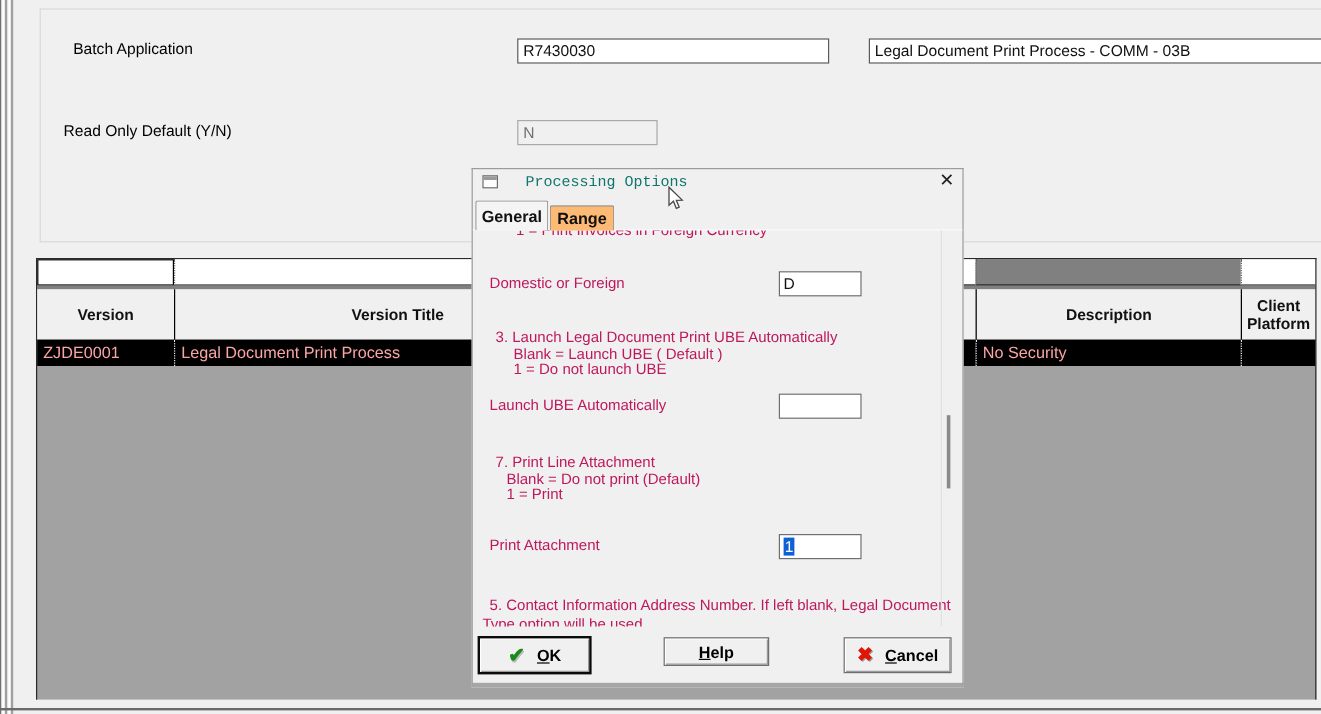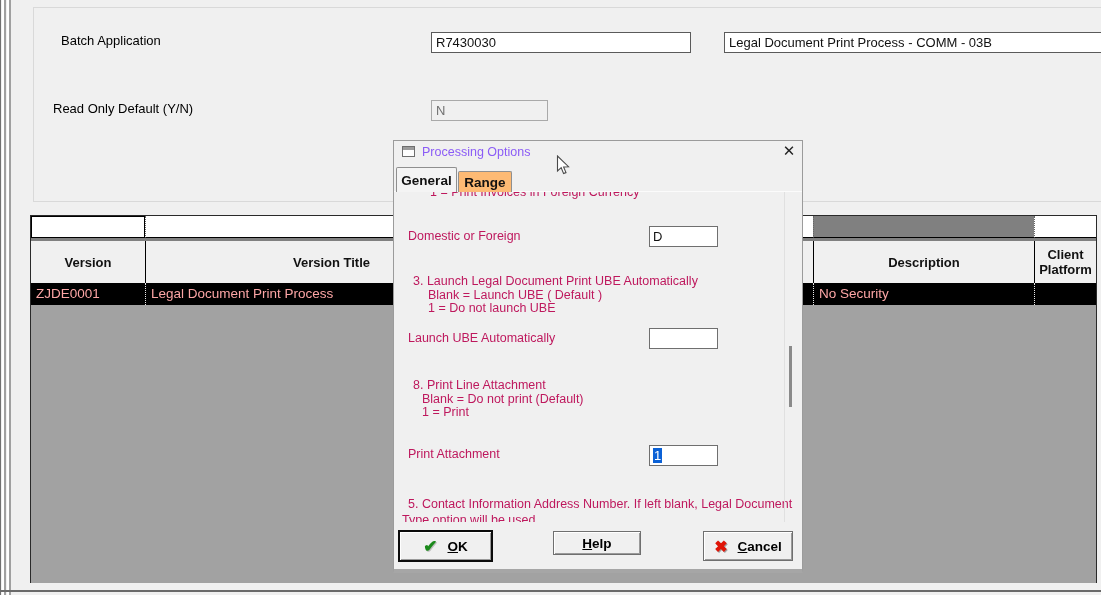--- a/index.html
+++ b/index.html
@@ -39,21 +39,21 @@
 
   #win-bottom { left:0; top:590px; width:1101px; height:2px; background:#6a6a6a; }
 
   
   #dialog { left:393px; top:140px; width:410px; height:433px; background:#f0f0f0;
     border:1px solid #9b9b9b; border-bottom:4px solid #a6a6a6; z-index:10; }
   #dlg-titlebar { position:absolute; left:0; top:0; width:100%; height:23px; }
   #dlg-icon { position:absolute; left:8px; top:5px; width:13px; height:11px;
     background:#fdfdfd; border:1px solid #6d6d6d; }
   #dlg-icon .bar { position:absolute; left:0; top:0; width:100%; height:3px; background:#9a9a9a; }
-  #dlg-title { position:absolute; left:28px; top:4px; font-size:12.5px; color:#8b5cf6; }
+  #dlg-title { position:absolute; left:44px; top:4px; font-size:12.5px; color:#0f766e;font-family:Liberation Mono, monospace; }
   #dlg-close { position:absolute; left:386px; top:1px; width:18px; height:18px;
     font-size:15px; line-height:18px; text-align:center; color:#222; cursor:default; }
   .tab { position:absolute; background:#fdba74; border:1px solid #8f8f8f; border-bottom:none;
     font-weight:bold; font-size:13.5px; display:flex; align-items:center; justify-content:center;
     z-index:3; border-radius:2px 2px 0 0; }
   #tab-general { left:2px; top:26px; width:61px; height:25px; background:#f4f4f4; }
   #tab-range   { left:64px; top:30px; width:54px; height:21px; }
   #dlg-panel { position:absolute; left:0; top:50px; width:408px; height:331px;
     border-top:1px solid #fbfbfb; overflow:hidden; z-index:1; }
   .po-text { position:absolute; font-size:12.5px; color:#be185d; white-space:nowrap; line-height:14px; }
@@ -138,21 +138,21 @@
       <span class="po-text" style="left:14px; top:37px;">Domestic or Foreign</span>
       <div class="po-field" style="left:255px; top:34px;">D</div>
 
       <span class="po-text" style="left:19px; top:82px;">3. Launch Legal Document Print UBE Automatically</span>
       <span class="po-text" style="left:34px; top:96px;">Blank = Launch UBE ( Default )</span>
       <span class="po-text" style="left:34px; top:109px;">1 = Do not launch UBE</span>
 
       <span class="po-text" style="left:14px; top:139px;">Launch UBE Automatically</span>
       <div class="po-field" style="left:255px; top:136px;"></div>
 
-      <span class="po-text" style="left:19px; top:186px;">8. Print Line Attachment</span>
+      <span class="po-text" style="left:19px; top:186px;">7. Print Line Attachment</span>
       <span class="po-text" style="left:28px; top:200px;">Blank = Do not print (Default)</span>
       <span class="po-text" style="left:28px; top:213px;">1 = Print</span>
 
       <span class="po-text" style="left:14px; top:255px;">Print Attachment</span>
       <div class="po-field" style="left:255px; top:253px;"><span class="sel">1</span></div>
 
       <span class="po-text" style="left:14px; top:305px;">5. Contact Information Address Number. If left blank,  Legal Document</span>
       <span class="po-text" style="left:8px; top:321px;">Type option will be used</span>
 
       <div id="scroll-track"></div>

